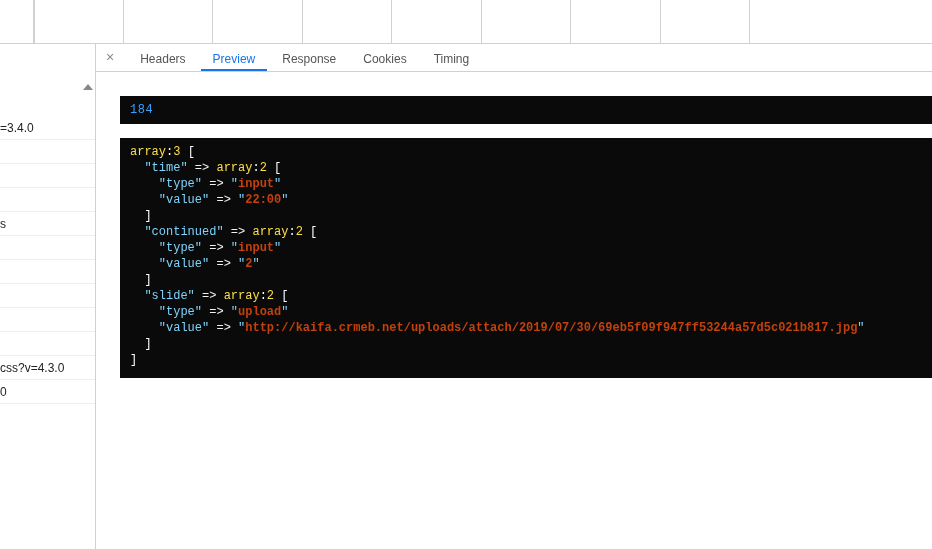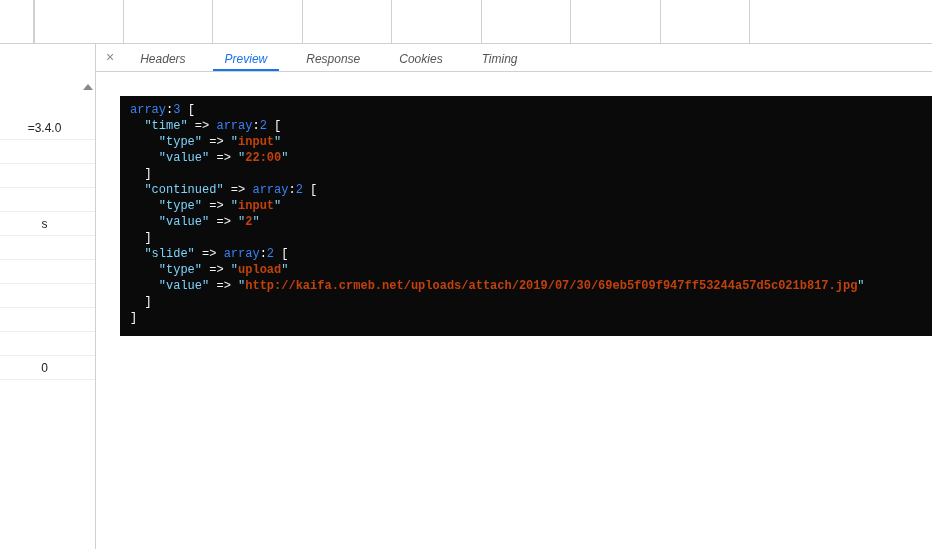--- a/index.html
+++ b/index.html
@@ -41,21 +41,21 @@
       border-right: 5px solid transparent;
       border-bottom: 6px solid #888;
     }
     .left-list {
       position: absolute;
       left: 0; right: 0;
       top: 60px;
     }
     .left-item {
       padding: 4px 6px 4px 0;
-      text-align: center;
+      text-align: left;
       border-bottom: 1px solid #eee;
       color: #222;
       white-space: nowrap;
       height: 24px;
       line-height: 16px;
     }
     .right-col {
       flex: 1;
       display: flex;
       flex-direction: column;
@@ -103,21 +103,21 @@
     .dark-header {
       padding: 6px 10px;
       color: #3aa0ff;
       letter-spacing: 0.5px;
       border-bottom: 14px solid #fff;
     }
     .dark-body {
       padding: 6px 10px 10px 10px;
       white-space: pre;
     }
-    .tok-cyan { color: #3b82f6; }
+    .tok-cyan { color: #fde047; }
     .tok-green { color: #7dd3fc; }
     .tok-white { color: #c2410c; font-weight: bold; }
     .tok-bracket { color: #ffffff; }
     .tok-arrow { color: #f2f2f2; }
   </style>
 </head>
 <body>
 
 <div class="top-waterfall" id="wf-row">
     <div class="wf-cell" style="width: 0px;"></div>
@@ -142,37 +142,39 @@
         <div class="left-item">=3.4.0</div>
         <div class="left-item"></div>
         <div class="left-item"></div>
         <div class="left-item"></div>
         <div class="left-item">s</div>
         <div class="left-item"></div>
         <div class="left-item"></div>
         <div class="left-item"></div>
         <div class="left-item"></div>
         <div class="left-item"></div>
+        <div class="left-item">css?v=4.3.0</div>
         <div class="left-item">0</div>
       </div>
   </div>
 
   <div class="right-col">
     <div class="tabs-row">
       <span class="close-x">×</span>
-      <div id="tabs-host" style="display:flex;gap:15px;font-style:italic;">
+      <div id="tabs-host" style="display:flex;gap:3px;">
           <div class="tab">Headers</div>
           <div class="tab active">Preview</div>
           <div class="tab">Response</div>
           <div class="tab">Cookies</div>
           <div class="tab">Timing</div>
         </div>
     </div>
     <div class="preview-area">
       <div class="dark-block">
+        <div class="dark-header">184</div>
         <div class="dark-body" id="dump-body"><span class="tok-cyan">array</span><span class="tok-bracket">:</span><span class="tok-cyan">3</span> <span class="tok-bracket">[</span>
   <span class="tok-green">″time″</span> <span class="tok-arrow">=&gt;</span> <span class="tok-cyan">array</span><span class="tok-bracket">:</span><span class="tok-cyan">2</span> <span class="tok-bracket">[</span>
     <span class="tok-green">″type″</span> <span class="tok-arrow">=&gt;</span> <span class="tok-green">″</span><span class="tok-white">input</span><span class="tok-green">″</span>
     <span class="tok-green">″value″</span> <span class="tok-arrow">=&gt;</span> <span class="tok-green">″</span><span class="tok-white">22:00</span><span class="tok-green">″</span>
   <span class="tok-bracket">]</span>
   <span class="tok-green">″continued″</span> <span class="tok-arrow">=&gt;</span> <span class="tok-cyan">array</span><span class="tok-bracket">:</span><span class="tok-cyan">2</span> <span class="tok-bracket">[</span>
     <span class="tok-green">″type″</span> <span class="tok-arrow">=&gt;</span> <span class="tok-green">″</span><span class="tok-white">input</span><span class="tok-green">″</span>
     <span class="tok-green">″value″</span> <span class="tok-arrow">=&gt;</span> <span class="tok-green">″</span><span class="tok-white">2</span><span class="tok-green">″</span>
   <span class="tok-bracket">]</span>
   <span class="tok-green">″slide″</span> <span class="tok-arrow">=&gt;</span> <span class="tok-cyan">array</span><span class="tok-bracket">:</span><span class="tok-cyan">2</span> <span class="tok-bracket">[</span>

